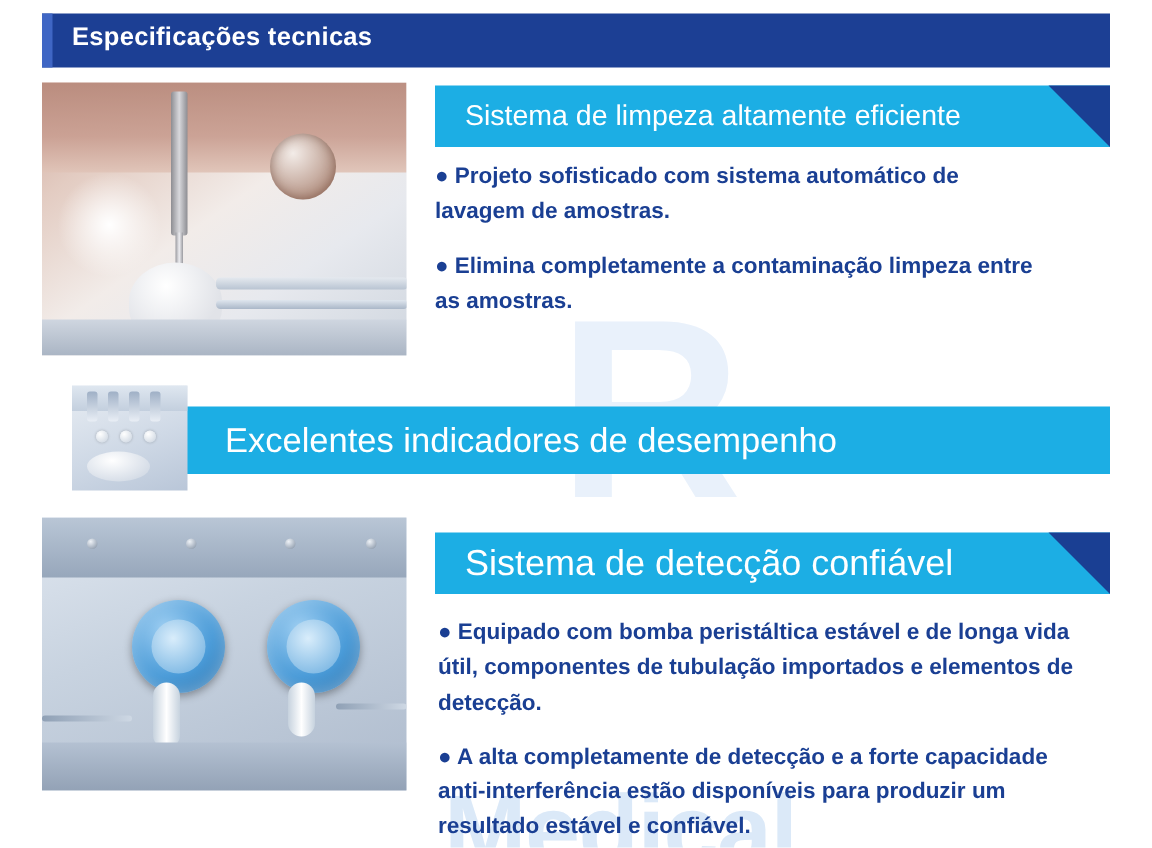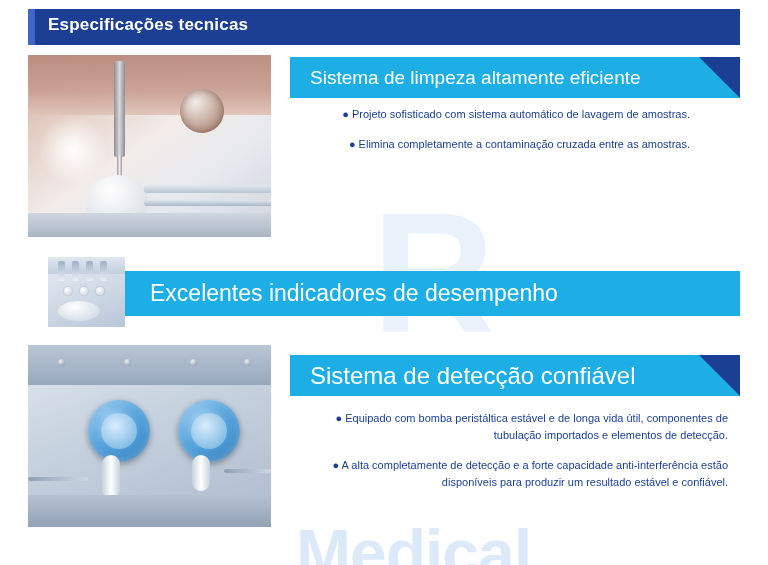--- a/index.html
+++ b/index.html
@@ -271,24 +271,23 @@
   }
   .banner3 .corner {
     border-top: 41px solid #1a3f93;
     border-left: 41px solid transparent;
   }
 
   
   .bullets {
     position: absolute;
     color: #1a3f93;
-    font-size: 11px;
-    font-weight: normal;
+    font-size: 15px;
+    font-weight: bold;
     line-height: 1.55;
-    text-align: right;
   }
   .bullets p {
     margin: 0 0 13px 0;
   }
   .b1 { left: 290px; top: 106px; width: 400px; }
   .b3 { left: 292px; top: 410px; width: 436px; }
 </style>
 </head>
 <body>
 
@@ -315,21 +314,21 @@
     <div class="p1-plate"></div>
   </div>
 
   <div class="banner banner1">
     <span class="banner-text">Sistema de limpeza altamente eficiente</span>
     <span class="corner"></span>
   </div>
 
   <div class="bullets b1">
     <p>● Projeto sofisticado com sistema automático de lavagem de amostras.</p>
-    <p>● Elimina completamente a contaminação cruzada entre as amostras.</p>
+    <p>● Elimina completamente a contaminação limpeza entre as amostras.</p>
   </div>
 
   <div class="banner banner2">
     <span class="banner-text">Excelentes indicadores de desempenho</span>
   </div>
 
   <div class="photo photo2">
     <div class="p2-top"></div>
     <div class="p2-v" style="left:10px;"></div>
     <div class="p2-v" style="left:24px;"></div>

